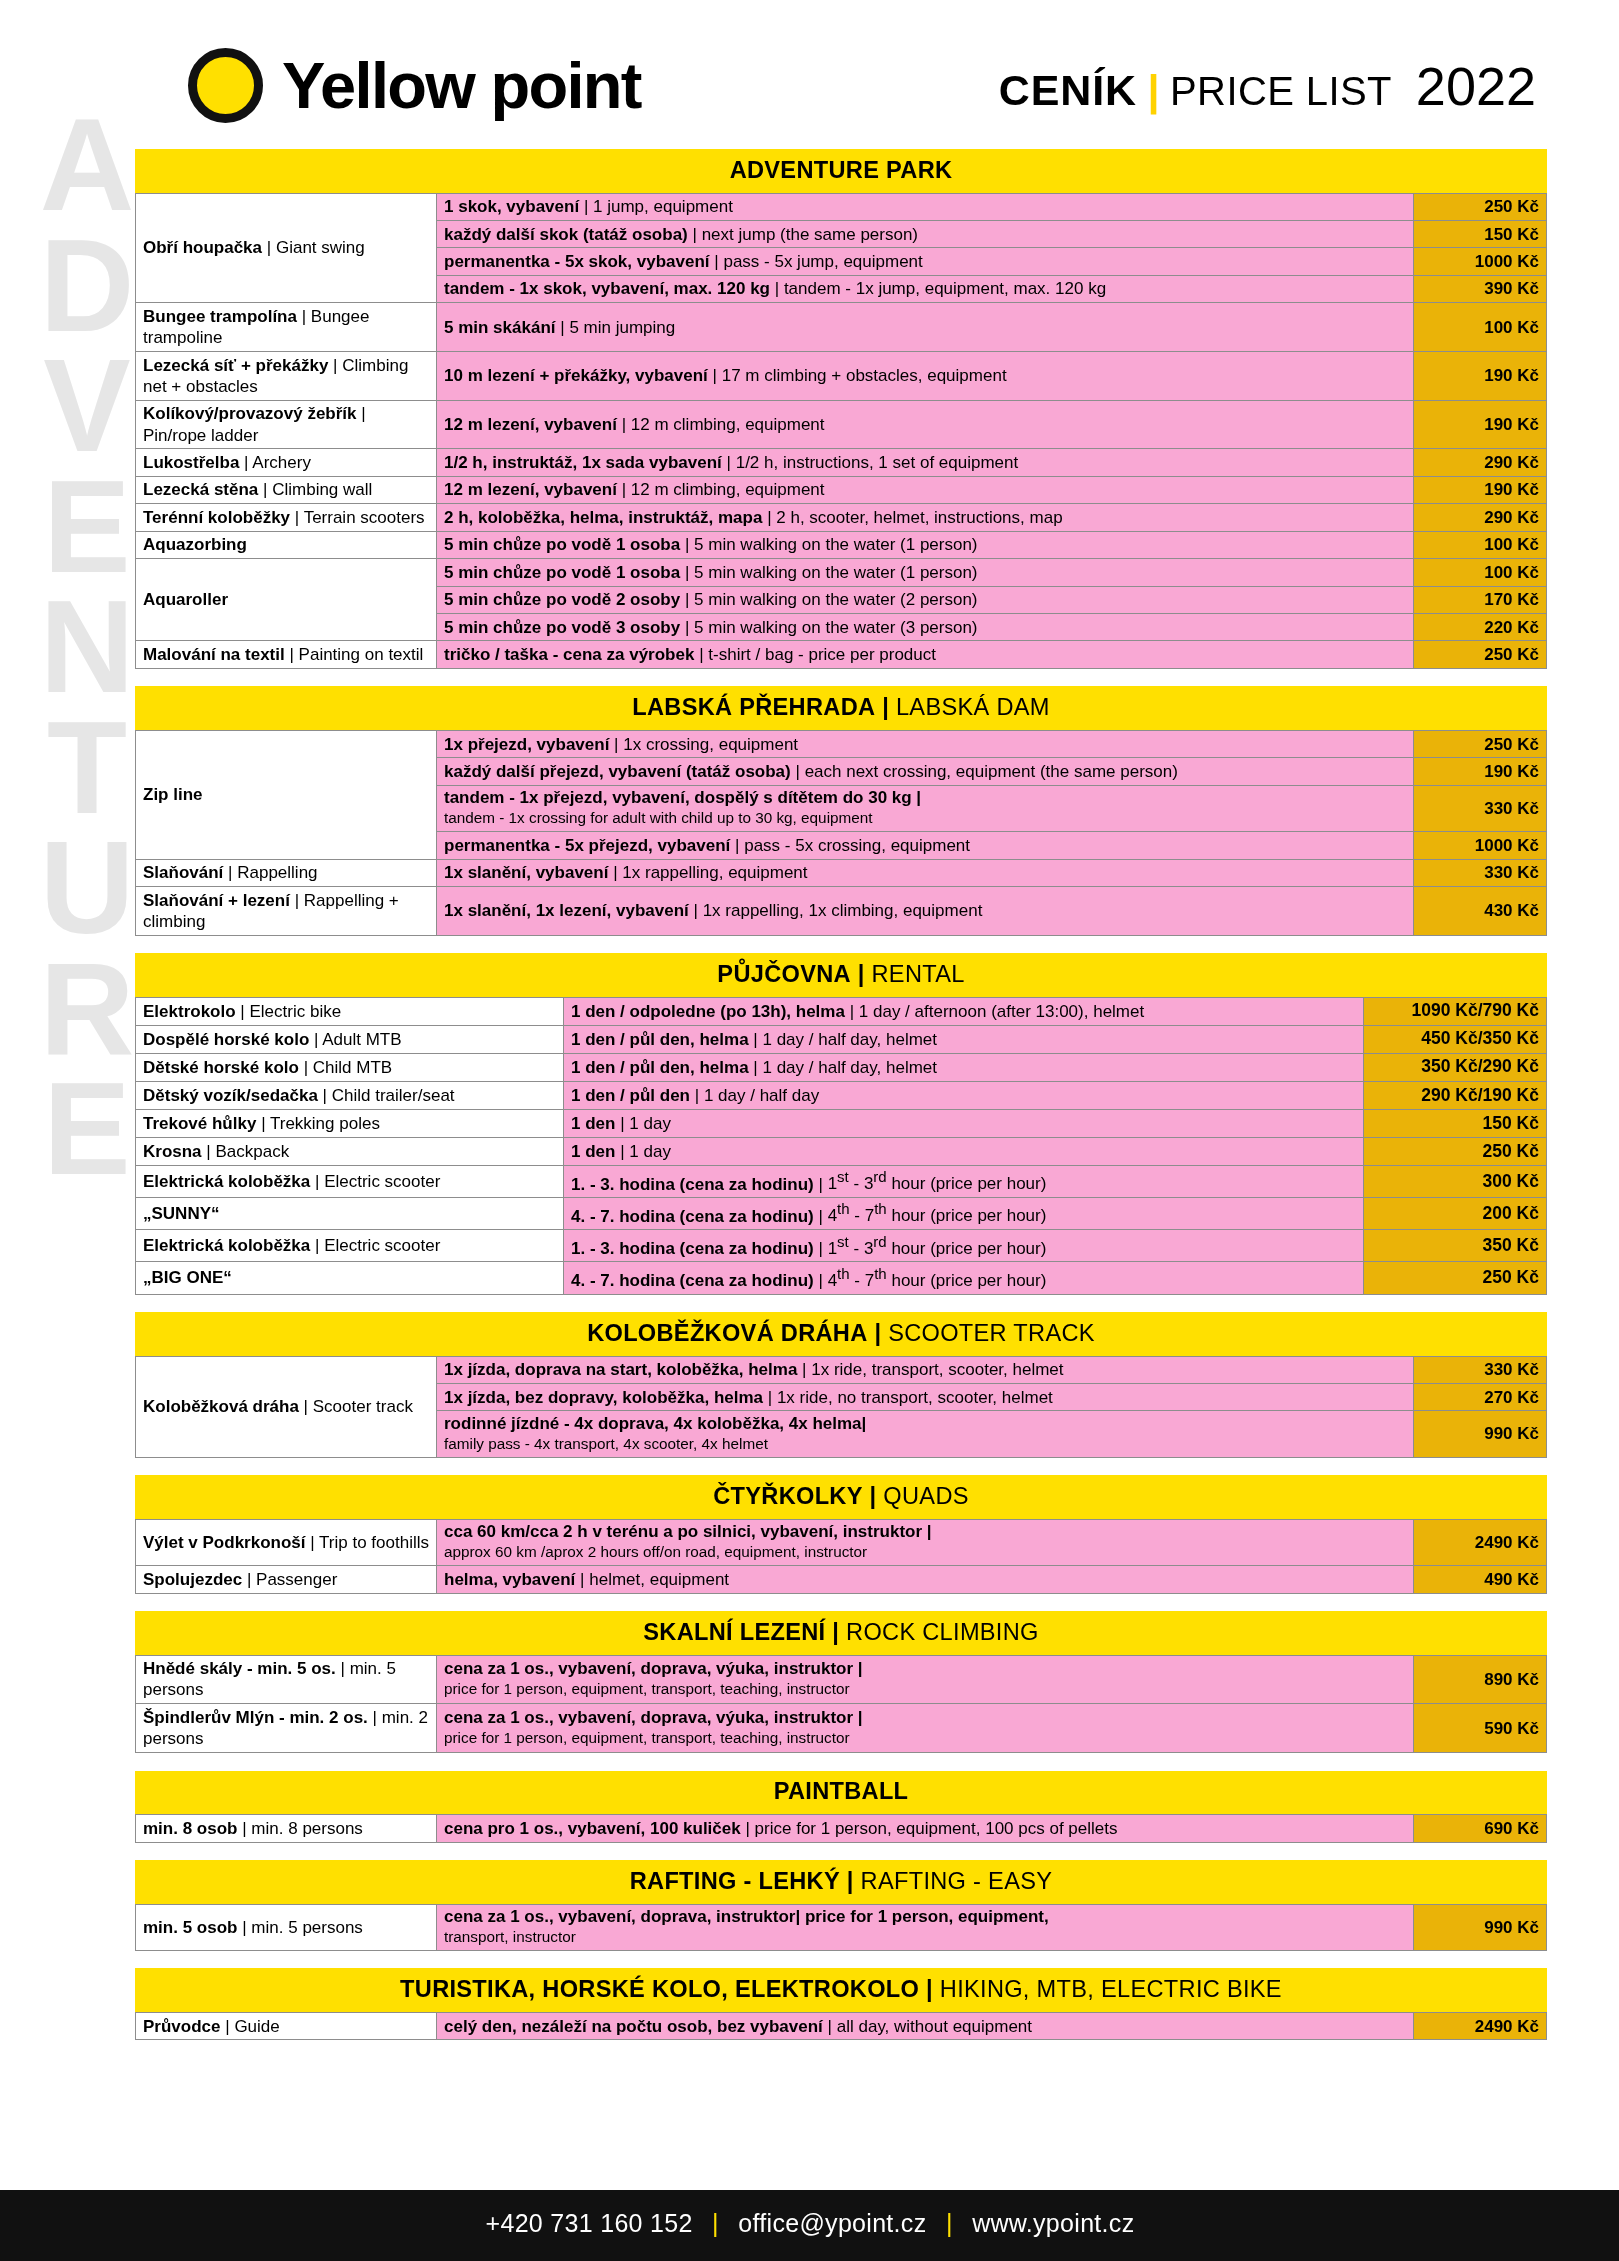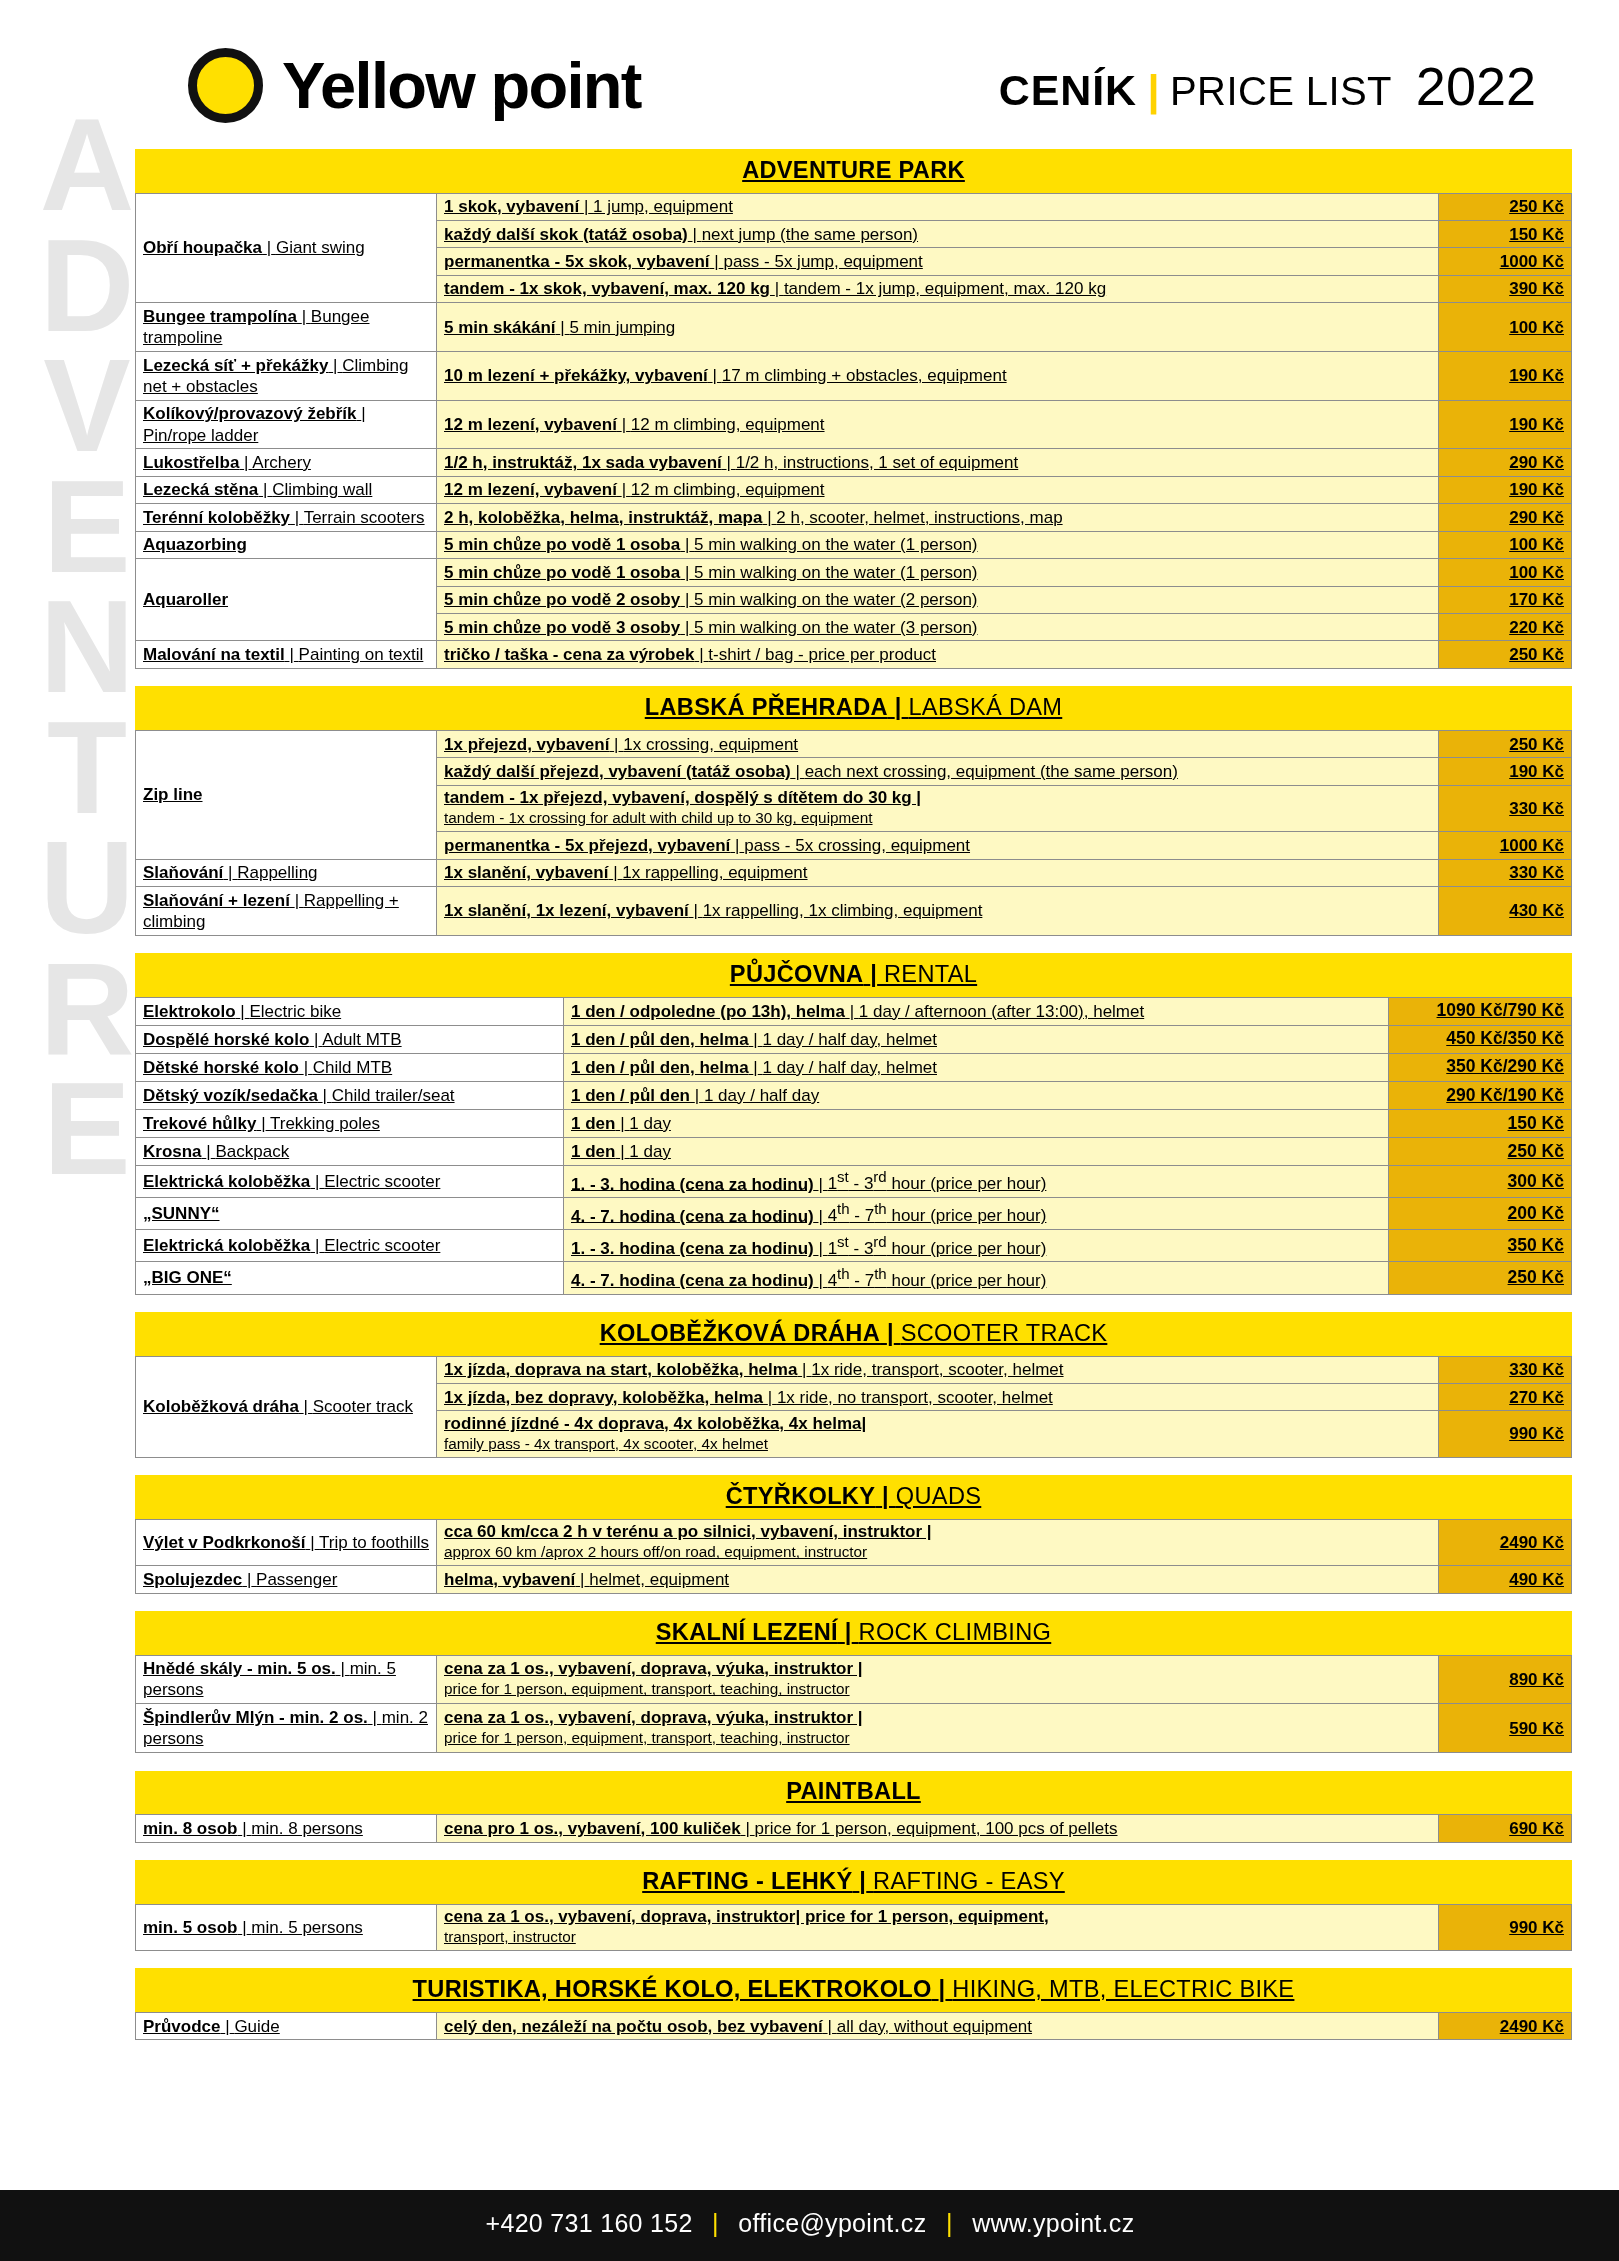--- a/index.html
+++ b/index.html
@@ -64,21 +64,21 @@
     display: flex;
     align-items: baseline;
     white-space: nowrap;
   }
   .hdr-cenik { font-size: 43px; font-weight: bold; letter-spacing: 0.9px; }
   .hdr-sep { font-size: 43px; font-weight: bold; margin: 0 10.5px; color:#ffd200; }
   .hdr-price { font-size: 40px; font-weight: normal; letter-spacing: 0.4px; }
   .hdr-year { font-size: 54px; font-weight: normal; margin-left: 24px; }
 
   
-  .content { padding: 0 48px 0 135px; text-decoration: underline; }
+  .content { padding: 0 73px 0 135px; }
 
   .section-bar {
     background: #ffe000;
     text-align: center;
     padding: 7.9px 0 8.7px 0;
     margin-top: 17.5px;
     margin-bottom: 0;
     font-size: 23.6px;
     letter-spacing: 0.3px;
   }
@@ -99,21 +99,21 @@
     font-size: 17px;
     line-height: 1.25;
   }
   td.c-item {
     width: 301px;
     background: #ffffff;
     font-size: 17px;
     margin-left: 14px;
   }
   td.c-desc {
-    background: #fef9c3;
+    background: #f9a8d4;
   }
   td.c-price {
     width: 133px;
     background: #eab308;
     text-align: right;
     font-weight: bold;
     font-size: 18px;
     white-space: nowrap;
     padding-right: 8.7px;
   }

